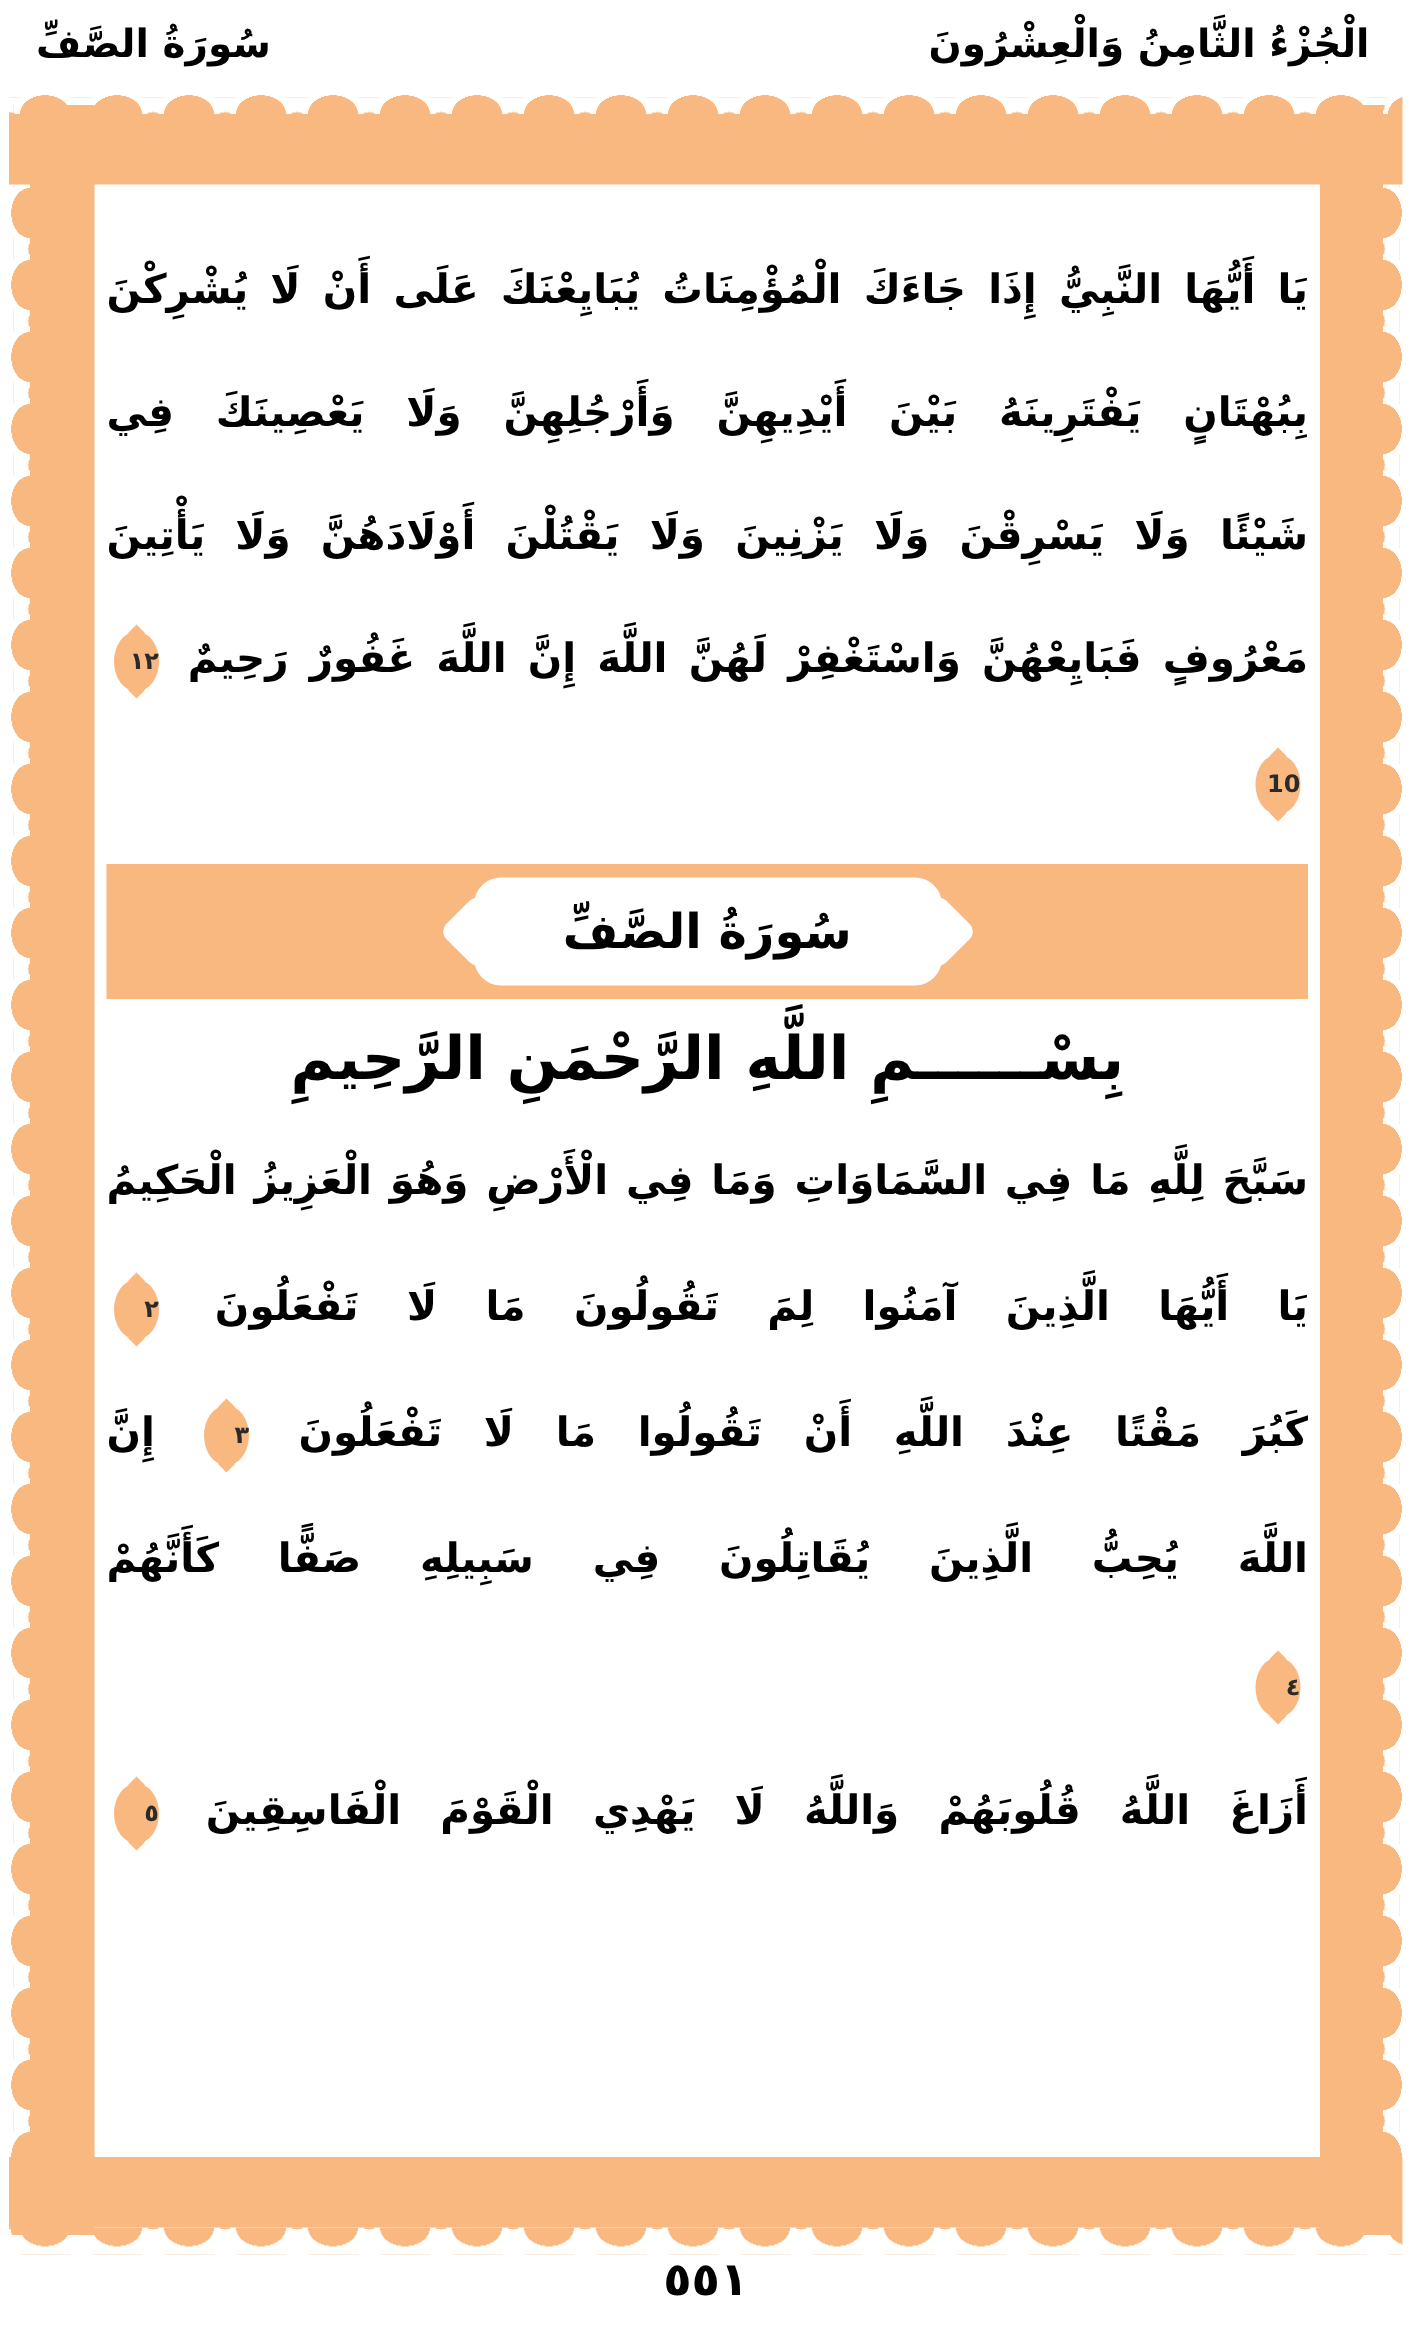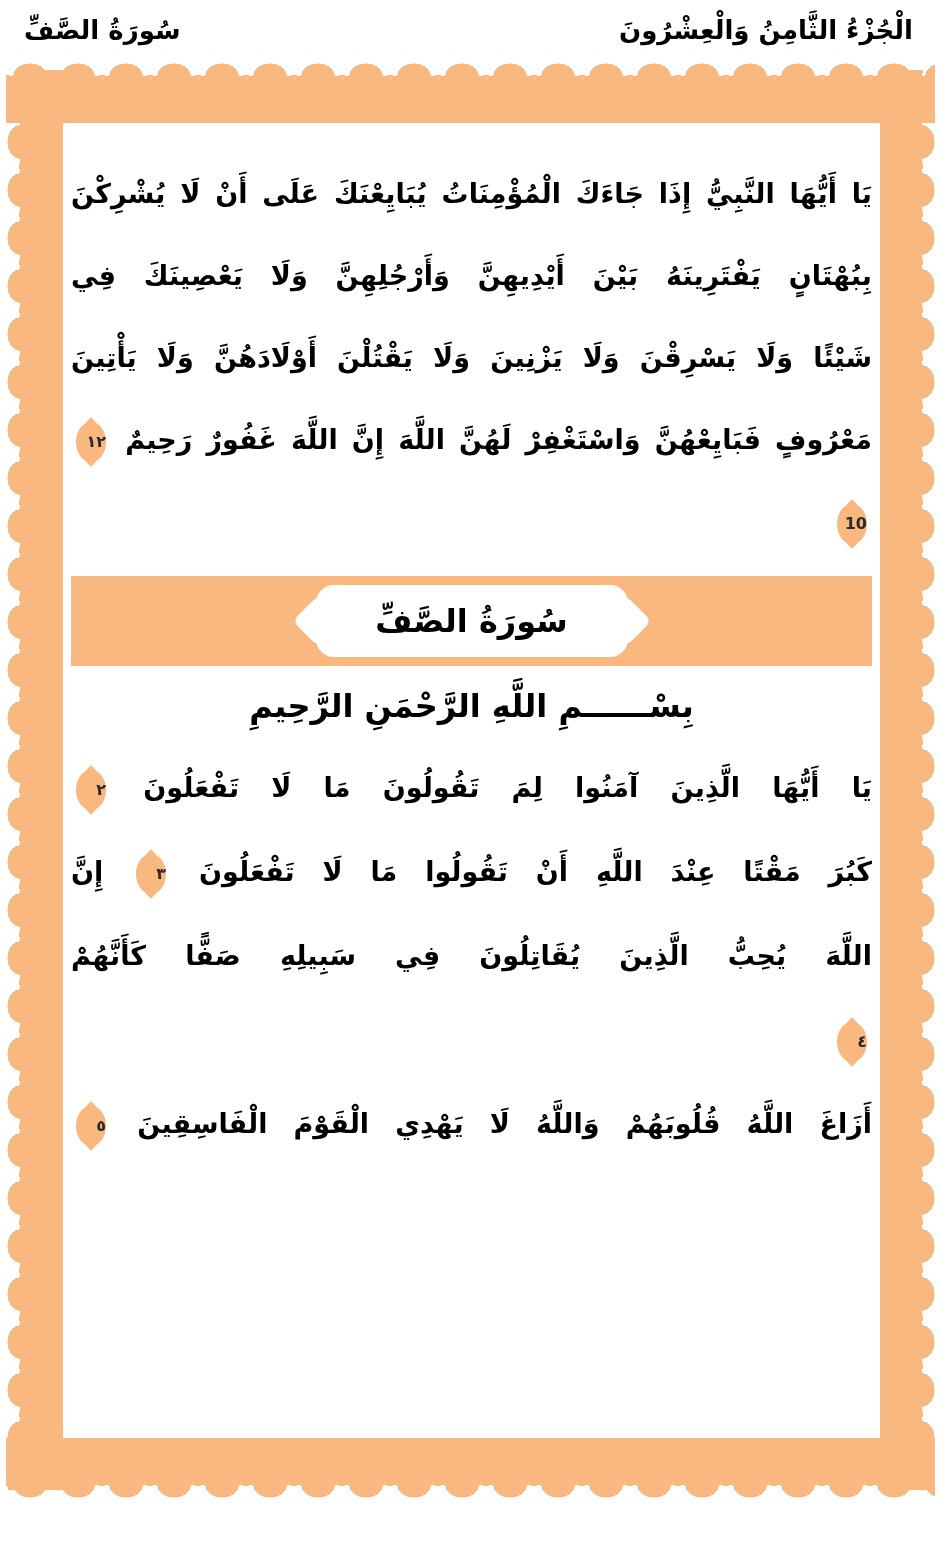--- a/index.html
+++ b/index.html
@@ -94,21 +94,21 @@
   .cartouche::before, .cartouche::after {
     content:""; position:absolute; top:50%; width:36px; height:36px; background:#fff;
     border-radius:7px; transform:translateY(-50%) rotate(45deg);
   }
   .cartouche::before { right:-16px; }
   .cartouche::after  { left:-16px; }
   .banner-title { font-size:32px; font-weight:bold; position:relative; z-index:1; }
   
   .basmala {
     height:80px; line-height:80px; text-align:center;
-    font-size:32px; font-weight:bold;
+    font-size:40px; font-weight:bold;
   }
   
   .page-number {
     position:absolute; left:0; right:0; top:1502px; height:48px;
     text-align:center; font-size:31px; font-weight:bold;
   }
 </style>
 </head>
 <body>
 
@@ -135,21 +135,23 @@
 
     <div class="banner">
       <div class="cartouche">
         <span class="banner-title">سُورَةُ الصَّفِّ</span>
       </div>
     </div>
 
     <div class="basmala">بِسْــــــمِ اللَّهِ الرَّحْمَنِ الرَّحِيمِ</div>
 
     <div class="group g2">
+        <div class="qline"><span class="seg">سَبَّحَ لِلَّهِ مَا فِي السَّمَاوَاتِ وَمَا فِي الْأَرْضِ وَهُوَ الْعَزِيزُ الْحَكِيمُ</span>  </div>
         <div class="qline"><span class="seg">يَا أَيُّهَا الَّذِينَ آمَنُوا لِمَ تَقُولُونَ مَا لَا تَفْعَلُونَ</span> <span class="vmark"><span class="vnum">٢</span></span> </div>
         <div class="qline"><span class="seg">كَبُرَ مَقْتًا عِنْدَ اللَّهِ أَنْ تَقُولُوا مَا لَا تَفْعَلُونَ</span> <span class="vmark"><span class="vnum">٣</span></span> <span class="seg">إِنَّ</span> </div>
         <div class="qline"><span class="seg">اللَّهَ يُحِبُّ الَّذِينَ يُقَاتِلُونَ فِي سَبِيلِهِ صَفًّا كَأَنَّهُمْ</span> </div>
         <div class="qline"> <span class="vmark"><span class="vnum">٤</span></span>  </div>
         <div class="qline"><span class="seg">أَزَاغَ اللَّهُ قُلُوبَهُمْ وَاللَّهُ لَا يَهْدِي الْقَوْمَ الْفَاسِقِينَ</span> <span class="vmark"><span class="vnum">٥</span></span> </div>
       </div>
   </div>
 
+  <div class="page-number">٥٥١</div>
 </div>
 
 </body></html>

